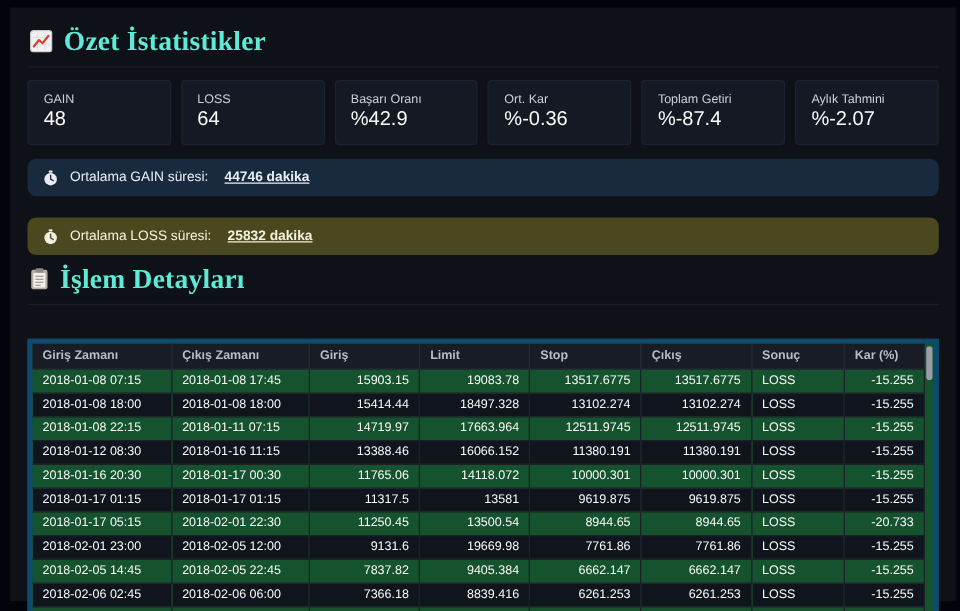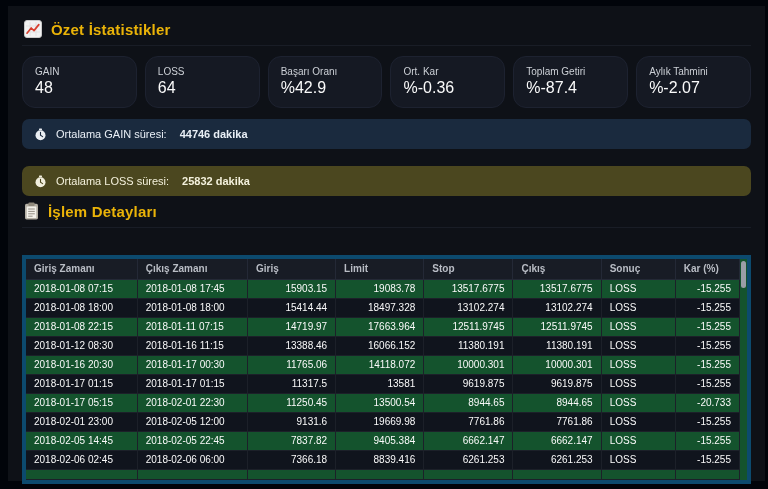--- a/index.html
+++ b/index.html
@@ -13,38 +13,38 @@
     position:absolute; left:8px; top:6px; right:3px; bottom:8px;
     background:#0e1117;
   }
   .content { padding:8px 14px 0 14px; }
 
   .section-header {
     display:flex; align-items:center; gap:9px;
     padding:6px 2px 7px 2px;
     border-bottom:1px solid #191d26;
   }
-  .section-title { font-size:15px; font-weight:700; color:#eab308; letter-spacing:.2px; }
+  .section-title { font-size:22px; font-weight:700; color:#5eead4; letter-spacing:.2px;font-family:Liberation Serif, serif; }
 
   .cards { display:flex; gap:8px; margin-top:10px; }
   .card {
     flex:1; background:#151923; border:1px solid #1d2230;
-    border-radius:13px; padding:9px 12px 9px 12px; min-height:52px;
+    border-radius:3px; padding:9px 12px 9px 12px; min-height:52px;
   }
   .card-label { font-size:10px; color:#ccd0d6; }
   .card-value { font-size:16px; color:#fafafa; margin-top:3px; line-height:1.05; }
 
   .info-bar {
     display:flex; align-items:center; gap:9px;
     border-radius:7px; padding:12px 12px; height:30px;
     font-size:11px;
   }
   .info-blue   { background:#1a2a3e; color:#e9eff6; margin-top:11px; }
   .info-yellow { background:#4b471f; color:#f4f1dc; margin-top:17px; }
-  .info-value  { font-weight:700; margin-left:4px; }
+  .info-value  { font-weight:700; margin-left:4px;text-decoration:underline; }
 
   .details-header { }
 
   .table-wrap {
     position:relative; margin-top:27px;
     background:#14532d; border:4px solid #0c4a6e;
   }
   table { border-collapse:collapse; table-layout:fixed; width:calc(100% - 7px); }
   th {
     background:#181c25; color:#b9bdc5; font-weight:700; font-size:10px;

